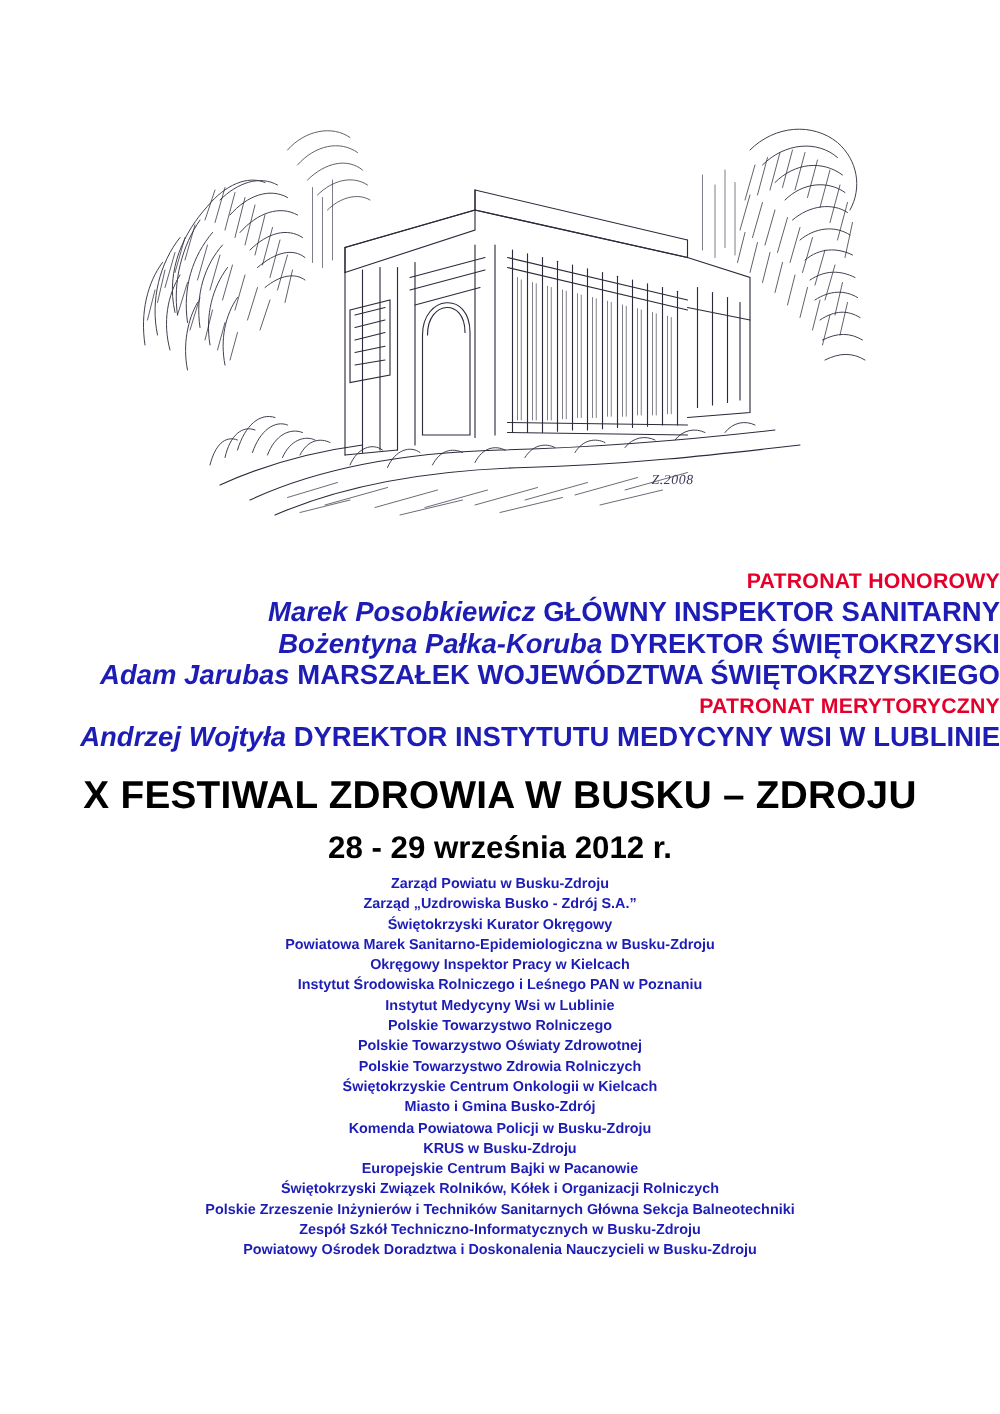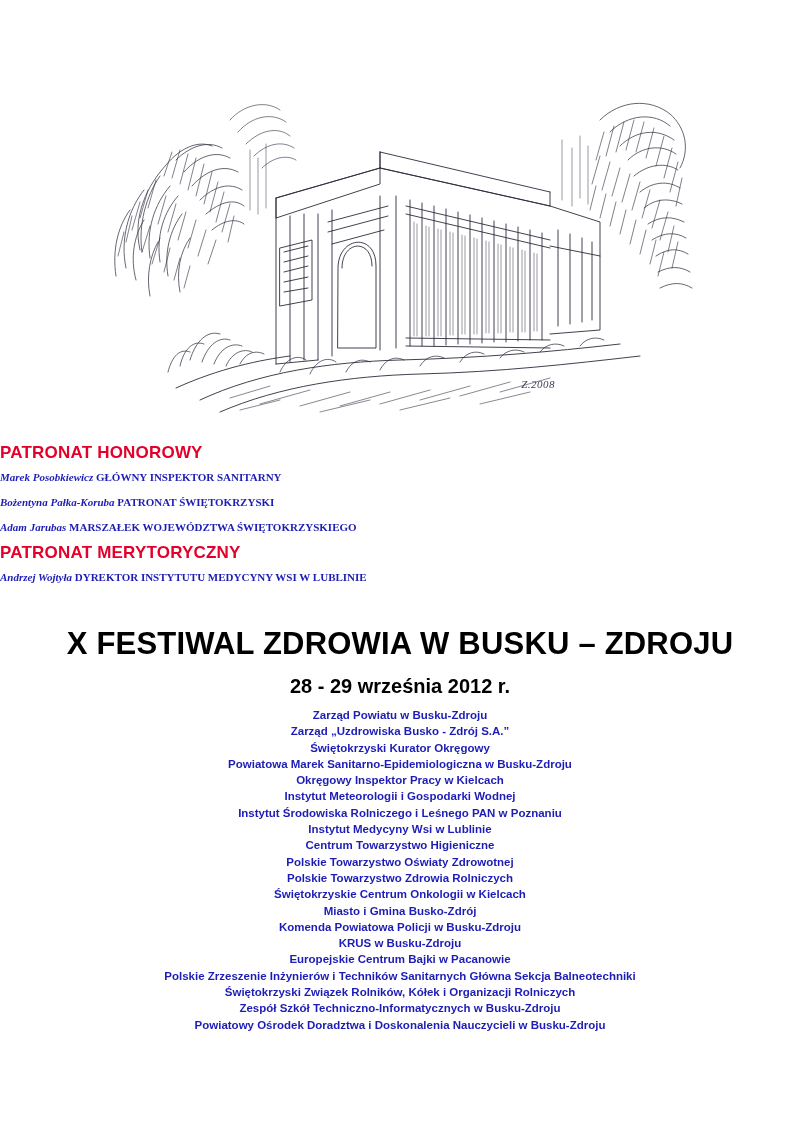--- a/index.html
+++ b/index.html
@@ -39,63 +39,63 @@
     top: 378px;
     font-family: "Liberation Serif", serif;
     font-style: italic;
     font-size: 11px;
     color: #3a3a5a;
     letter-spacing: 0.5px;
   }
 
   
   .patronage {
-    text-align: left;
+    text-align: right;
+    margin-top: 12px;
   }
   .pat-head {
     color: #e4002b;
     font-weight: bold;
     font-size: 17px;
     letter-spacing: 0.2px;
     line-height: 25px;
   }
   .pat-line {
-    font-size: 11px;
+    font-size: 22px;
     font-weight: bold;
     color: #1d1db5;
     line-height: 25px;
     white-space: nowrap;
-    font-family: Liberation Serif, serif;
   }
   .pat-name {
     font-style: italic;
     color: #1d1db5;
     font-weight: bold;
   }
   .pat-role {
     font-style: normal;
     color: #1d1db5;
     font-weight: bold;
   }
 
   
   .main-title {
     text-align: center;
-    margin-top: 33px;
+    margin-top: 13px;
     color: #000000;
     font-weight: bold;
   }
   .title-line1 {
     font-size: 31px;
     letter-spacing: 0.2px;
     line-height: 42px;
     white-space: nowrap;
   }
   .title-line2 {
-    font-size: 20px;
+    font-size: 25px;
     line-height: 42px;
   }
 
   
   .organizers {
     text-align: center;
   }
   .org-item {
     color: #1d1db5;
     font-weight: bold;
@@ -353,21 +353,21 @@
   <div class="patronage">
     <div class="pat-head">PATRONAT HONOROWY</div>
 
     <div class="pat-line">
       <span class="pat-name">Marek Posobkiewicz</span>
       <span class="pat-role">GŁÓWNY INSPEKTOR SANITARNY</span>
     </div>
 
     <div class="pat-line">
       <span class="pat-name">Bożentyna Pałka-Koruba</span>
-      <span class="pat-role">PATRONAT ŚWIĘTOKRZYSKI</span>
+      <span class="pat-role">DYREKTOR ŚWIĘTOKRZYSKI</span>
     </div>
 
     <div class="pat-line">
       <span class="pat-name">Adam Jarubas</span>
       <span class="pat-role">MARSZAŁEK WOJEWÓDZTWA ŚWIĘTOKRZYSKIEGO</span>
     </div>
 
     <div class="pat-head">PATRONAT MERYTORYCZNY</div>
 
     <div class="pat-line">
@@ -380,30 +380,29 @@
     <div class="title-line1">X FESTIWAL ZDROWIA W BUSKU – ZDROJU</div>
     <div class="title-line2">28 - 29 września 2012 r.</div>
   </div>
 
   <div class="organizers">
     <div class="org-item">Zarząd Powiatu w Busku-Zdroju</div>
     <div class="org-item">Zarząd „Uzdrowiska Busko - Zdrój S.A.”</div>
     <div class="org-item">Świętokrzyski Kurator Okręgowy</div>
     <div class="org-item">Powiatowa Marek Sanitarno-Epidemiologiczna w Busku-Zdroju</div>
     <div class="org-item">Okręgowy Inspektor Pracy w Kielcach</div>
-    <div class="org-item">Instytut Meteorologii i Gospodarki Wodnej</div>
     <div class="org-item">Instytut Środowiska Rolniczego i Leśnego PAN w Poznaniu</div>
     <div class="org-item">Instytut Medycyny Wsi w Lublinie</div>
-    <div class="org-item">Centrum Towarzystwo Higieniczne</div>
+    <div class="org-item">Polskie Towarzystwo Rolniczego</div>
     <div class="org-item">Polskie Towarzystwo Oświaty Zdrowotnej</div>
     <div class="org-item">Polskie Towarzystwo Zdrowia Rolniczych</div>
     <div class="org-item">Świętokrzyskie Centrum Onkologii w Kielcach</div>
     <div class="org-item">Miasto i Gmina Busko-Zdrój</div>
     <div class="org-item">Komenda Powiatowa Policji w Busku-Zdroju</div>
     <div class="org-item">KRUS w Busku-Zdroju</div>
     <div class="org-item">Europejskie Centrum Bajki w Pacanowie</div>
+    <div class="org-item">Świętokrzyski Związek Rolników, Kółek i Organizacji Rolniczych</div>
     <div class="org-item">Polskie Zrzeszenie Inżynierów i Techników Sanitarnych Główna Sekcja Balneotechniki</div>
-    <div class="org-item">Świętokrzyski Związek Rolników, Kółek i Organizacji Rolniczych</div>
     <div class="org-item">Zespół Szkół Techniczno-Informatycznych w Busku-Zdroju</div>
     <div class="org-item">Powiatowy Ośrodek Doradztwa i Doskonalenia Nauczycieli w Busku-Zdroju</div>
   </div>
 
 </div>
 
 </body></html>

